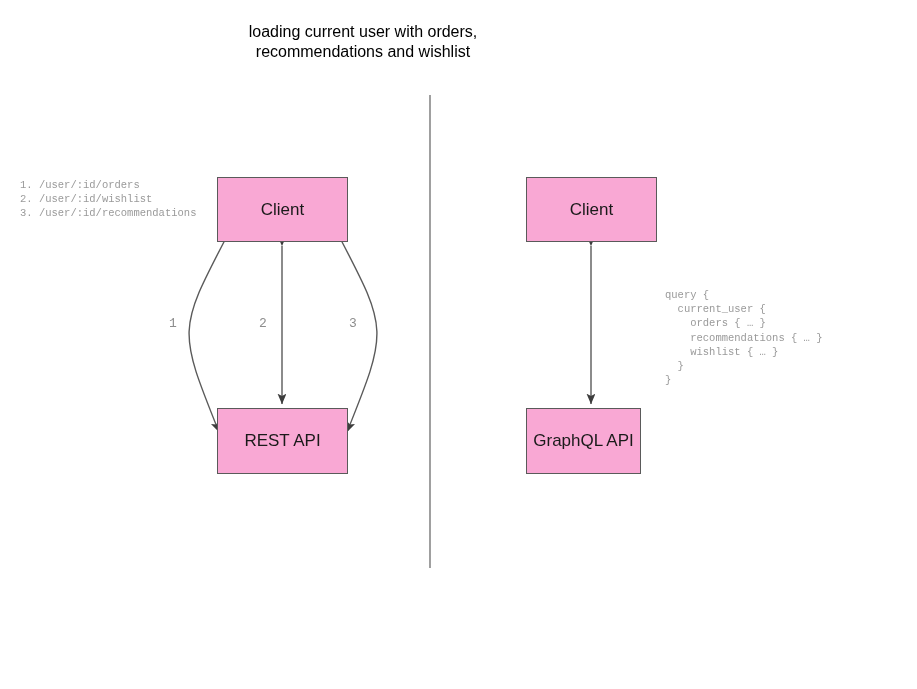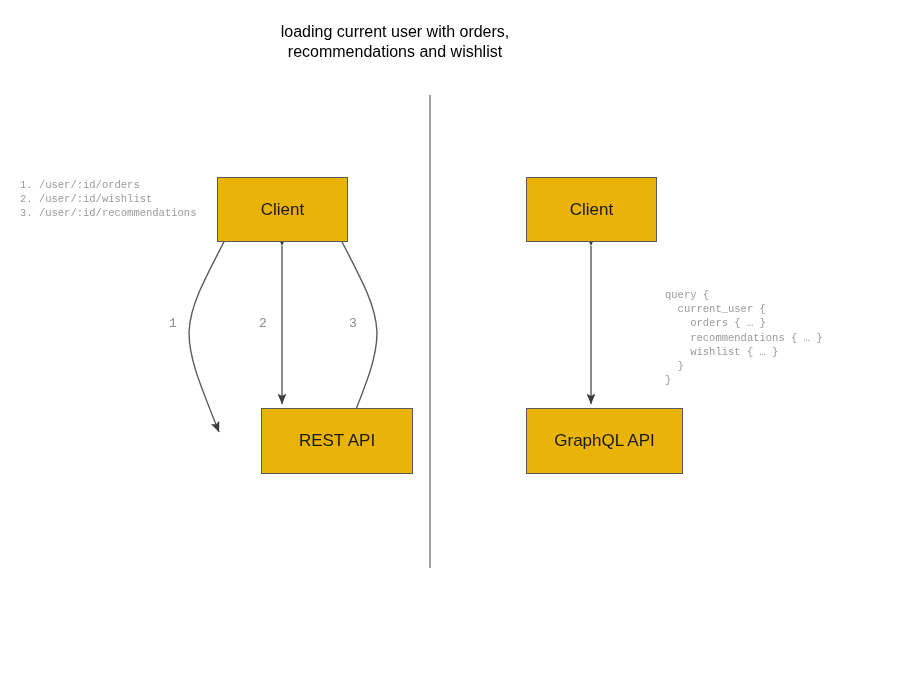--- a/index.html
+++ b/index.html
@@ -32,39 +32,38 @@
     position: absolute;
     left: 0;
     top: 22px;
     width: 726px;
     text-align: center;
     font-family: "Liberation Sans", sans-serif;
     font-size: 16px;
     line-height: 20px;
     color: #000000;
     white-space: pre-line;
-    padding-left: 32px;
   }
   
   .node {
     position: absolute;
     box-sizing: border-box;
-    background: #eab308;
+    background: #f9a8d4;
     border: 1.2px solid #5a5a5a;
     display: flex;
     align-items: center;
     justify-content: center;
     font-family: "Liberation Sans", sans-serif;
     font-size: 17px;
     color: #1a1a1a;
   }
   #node-rest-client  { left: 217px; top: 177px; width: 131px; height: 65px; }
-  #node-rest-api     { left: 217px; top: 408px; width: 152px; height: 66px; margin-left: 44px; }
+  #node-rest-api     { left: 217px; top: 408px; width: 131px; height: 66px; }
   #node-gql-client   { left: 526px; top: 177px; width: 131px; height: 65px; }
-  #node-gql-api      { left: 526px; top: 408px; width: 157px; height: 66px; }
+  #node-gql-api      { left: 526px; top: 408px; width: 115px; height: 66px; }
 
   
   .mono-block {
     position: absolute;
     font-family: "Liberation Mono", "DejaVu Sans Mono", monospace;
     font-size: 10.5px;
     line-height: 14.2px;
     color: #9a9a9a;
     white-space: pre;
   }

